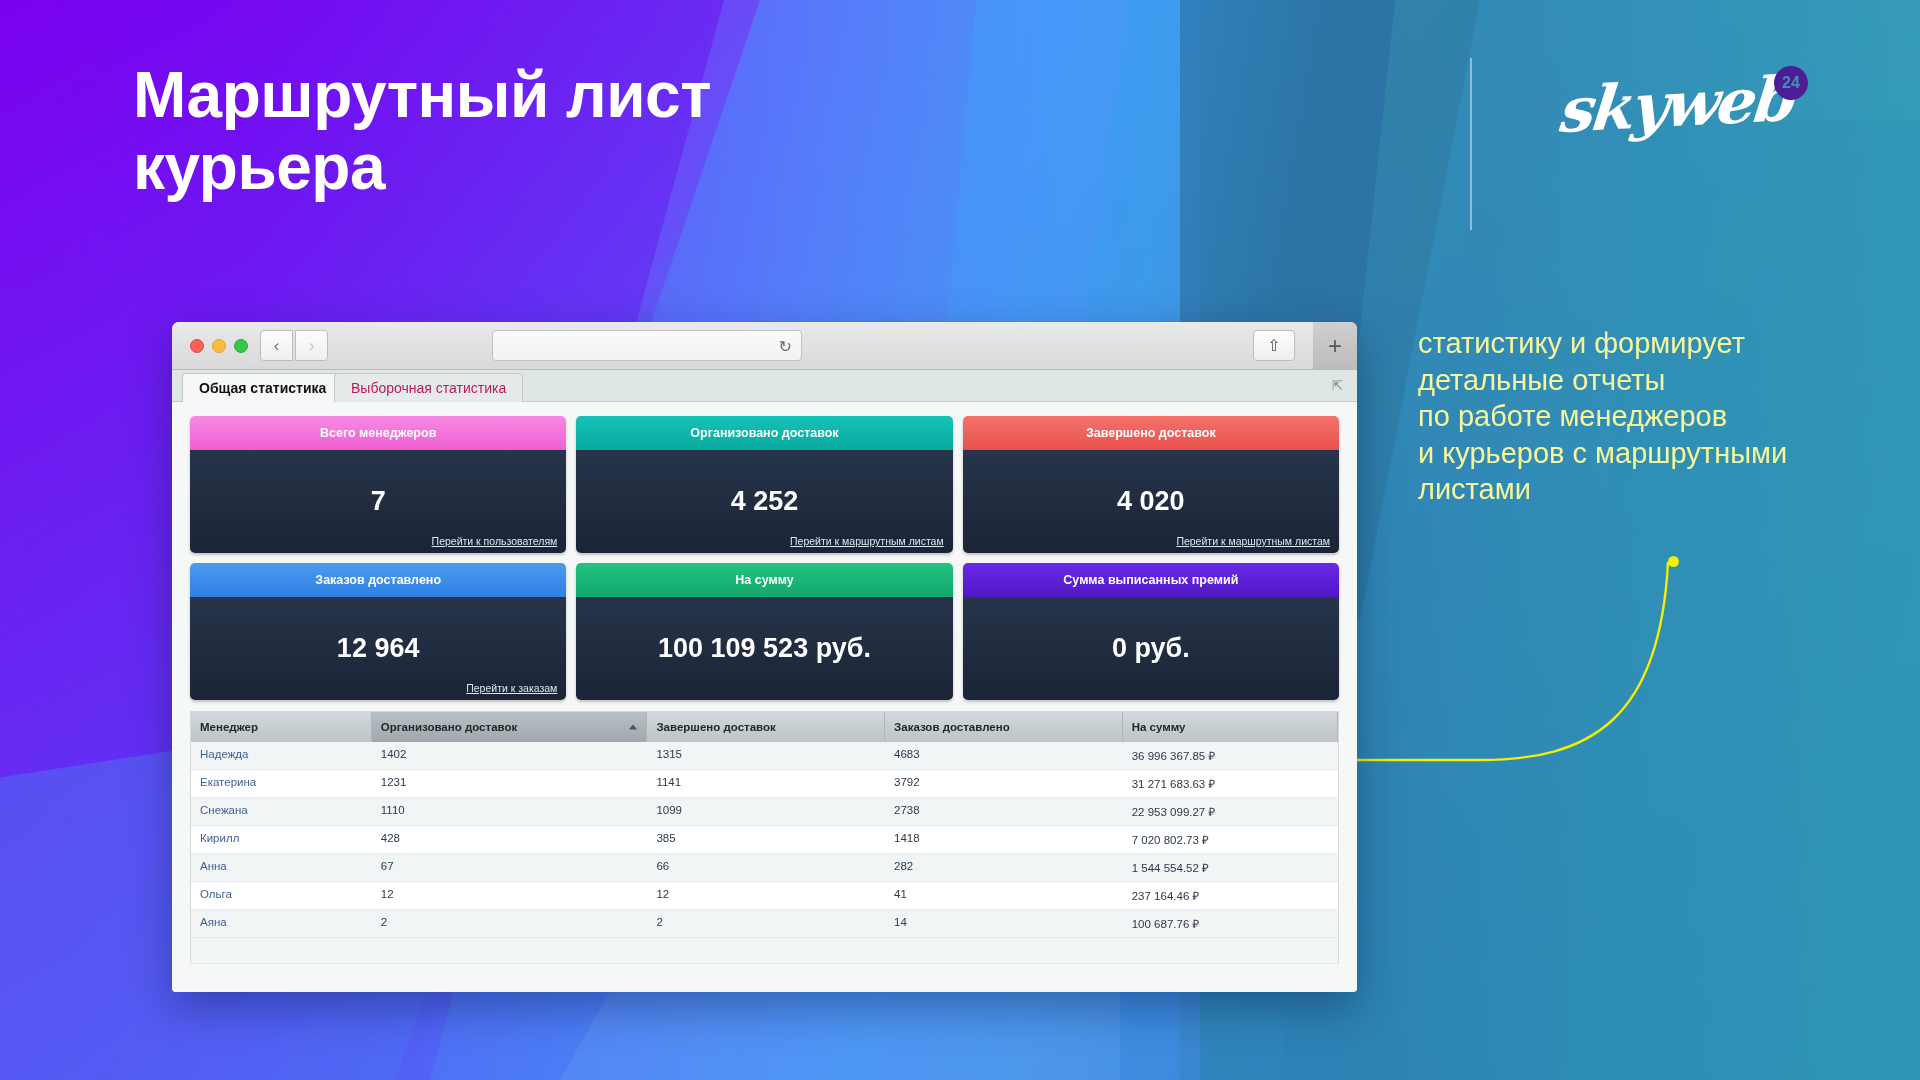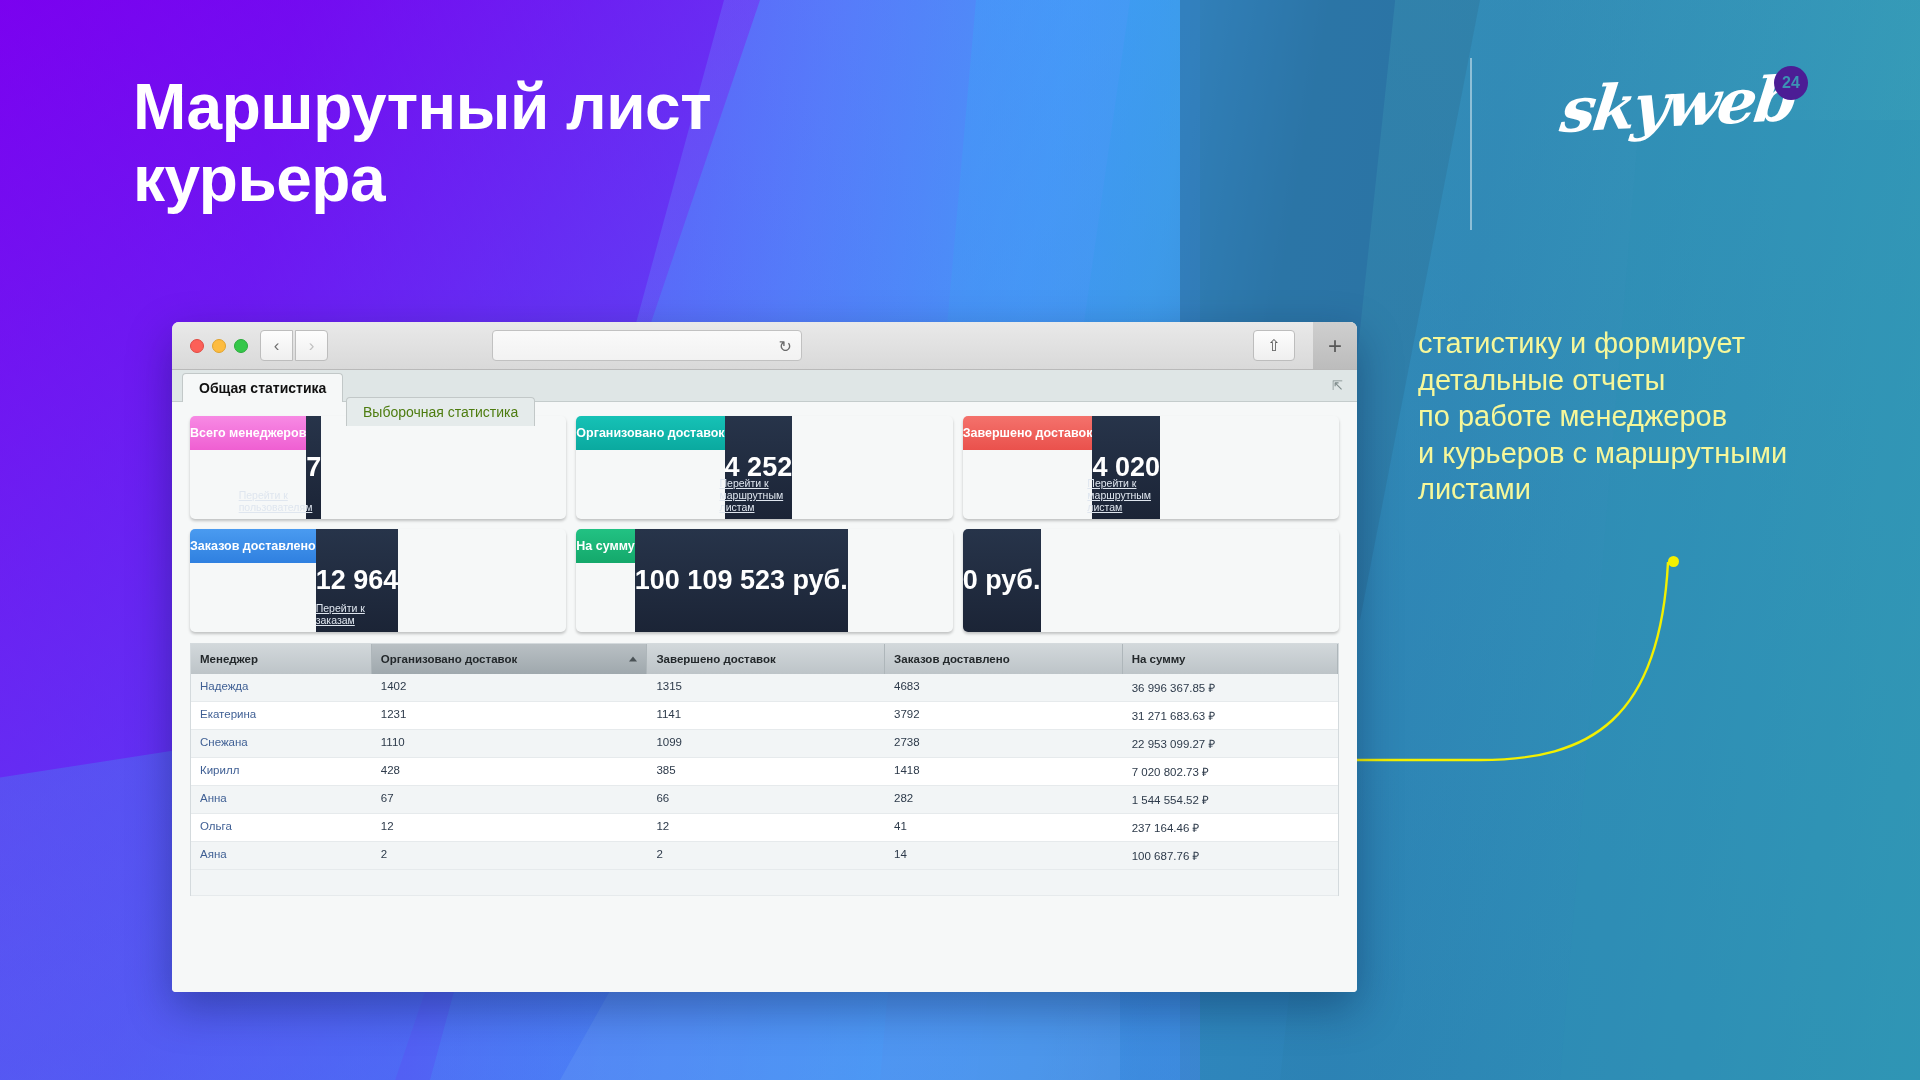--- a/index.html
+++ b/index.html
@@ -40,21 +40,20 @@
         background:linear-gradient(90deg,#4a82f0,#3f93f3);
         clip-path:polygon(0 28%,64% 0,100% 22%,100% 100%,0 100%); opacity:.40; }
   .f8 { left:560px; bottom:0; width:560px; height:360px;
         background:#6fa7f5; clip-path:polygon(36% 0,100% 18%,100% 100%,0 100%); opacity:.25; }
 
   
   .headline {
     position:absolute; left:133px; top:60px; width:860px;
     color:#fff; font-size:64px; font-weight:bold; line-height:1.12;
     letter-spacing:-.5px;
-    margin-top:12px;
   }
 
   
   .divider { position:absolute; left:1470px; top:58px; width:2px; height:172px;
              background:rgba(255,255,255,.45); }
   .logo { position:absolute; left:1562px; top:62px; width:248px; height:105px; }
   .logo-word {
     position:absolute; left:0; top:6px;
     font-family:"DejaVu Serif", serif; font-style:italic; font-weight:bold;
     font-size:62px; color:#fff; letter-spacing:-3px;
@@ -131,31 +130,31 @@
     height:32px; position:relative;
     background:#dfe6e6; border-bottom:1px solid #c4cccc;
   }
   .tab {
     position:absolute; top:3px; height:29px; padding:0 16px;
     display:flex; align-items:center;
     font-size:14px; color:#2e2e2e;
     border:1px solid #c2c8c8; border-bottom:none; border-radius:4px 4px 0 0;
   }
   .tab.active { left:10px; background:#f6f8f8; font-weight:bold; color:#111; }
-  .tab.inactive { left:174px; background:#e5ebeb; color:#4d7c0f;margin-top:24px; }
+  .tab.inactive { left:162px; background:#e5ebeb; color:#be185d; }
   .pin { position:absolute; right:14px; top:8px; color:#7d8a8a; font-size:13px; }
 
   
   .page { background:#f6f8f8; height:591px; padding:14px 18px 0 18px; }
 
   .cards { display:grid; grid-template-columns:repeat(3,1fr); gap:10px; }
   .card {
     border-radius:5px; overflow:hidden;
     box-shadow:0 2px 3px rgba(0,0,0,.22);
-    display:flex; 
+    display:flex; flex-direction:column;
   }
   .card-head {
     height:34px; display:flex; align-items:center; justify-content:center;
     color:#fff; font-size:12.5px; font-weight:bold;
   }
   .card-body {
     background:linear-gradient(180deg,#27344a,#1b2436);
     height:103px; position:relative;
     display:flex; align-items:center; justify-content:center;
   }
@@ -291,20 +290,21 @@
 
       <div class="card">
         <div class="card-head" style="background:linear-gradient(180deg,#22c283,#14a86b)">На сумму</div>
         <div class="card-body">
           <span class="card-value">100 109 523 руб.</span>
           <a class="card-link"></a>
         </div>
       </div>
 
       <div class="card">
+        <div class="card-head" style="background:linear-gradient(180deg,#6a2ae8,#4e17c4)">Сумма выписанных премий</div>
         <div class="card-body">
           <span class="card-value">0 руб.</span>
           <a class="card-link"></a>
         </div>
       </div>
 
     </div>
 
     <div class="table">
       <div class="thead">

